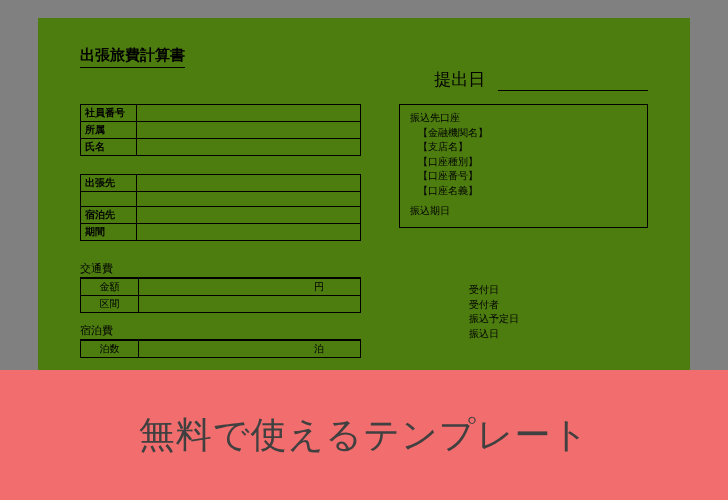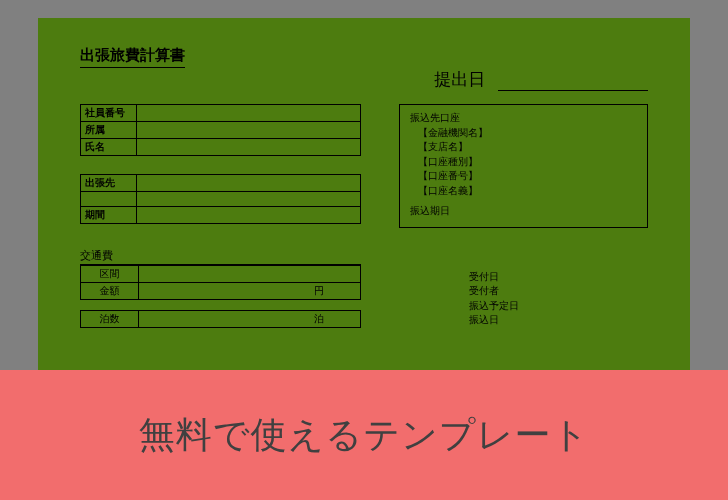--- a/index.html
+++ b/index.html
@@ -141,20 +141,24 @@
             <td class="lbl" rowspan="2" style="vertical-align:middle"></td>
             <td></td>
           </tr>
           <tr>
             
           </tr>
         </tbody>
           </table>
         <table class="form" style="margin-top:-1px">
           <tbody>
+              <tr>
+            <td class="lbl">宿泊先</td>
+            <td></td>
+          </tr>
           <tr>
             <td class="lbl">期間</td>
             <td></td>
           </tr>
         </tbody>
           </table>
       </div>
 
       <div class="right-col">
         <div class="bank-box">
@@ -169,31 +173,32 @@
         </div>
       </div>
     </div>
 
     <div class="lower">
       <div class="lower-left">
         <span class="sec-hdr">交通費</span>
         <table class="mini">
           <tbody>
               <tr>
-            <td class="mlbl">区間</td>
-            <td></td>
-          </tr>
-          <tr>
             <td class="mlbl">金額</td>
             <td class="unit">円</td>
           </tr>
+          <tr>
+            <td class="mlbl">区間</td>
+            <td></td>
+          </tr>
         </tbody>
           </table>
 
         <div style="height:10px"></div>
+        <span class="sec-hdr">宿泊費</span>
         <table class="mini">
           <tbody>
               <tr>
             <td class="mlbl">泊数</td>
             <td class="unit">泊</td>
           </tr>
         </tbody>
           </table>
       </div>
 

